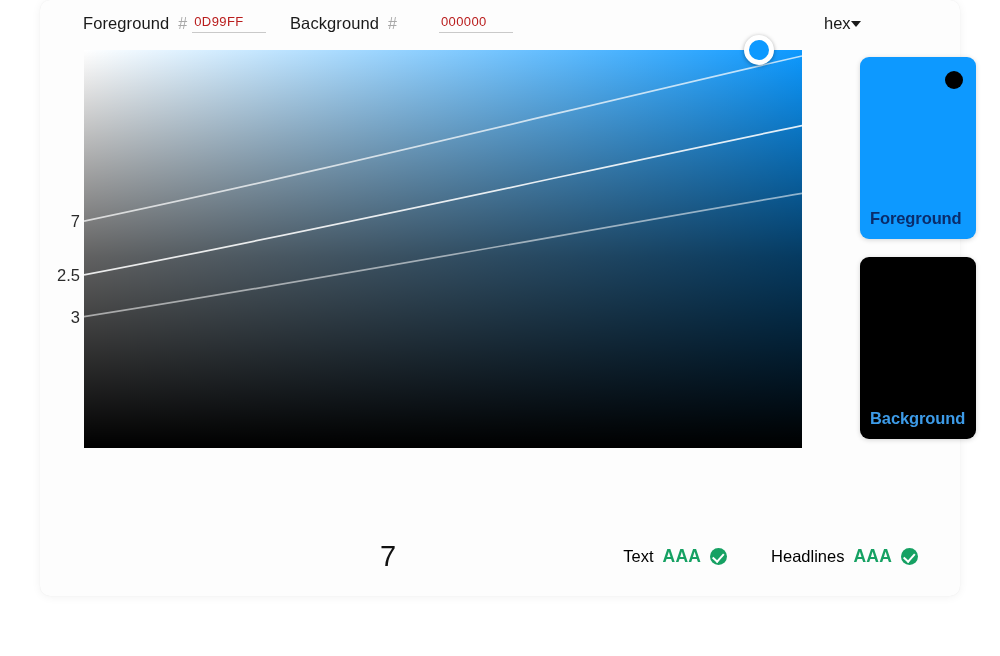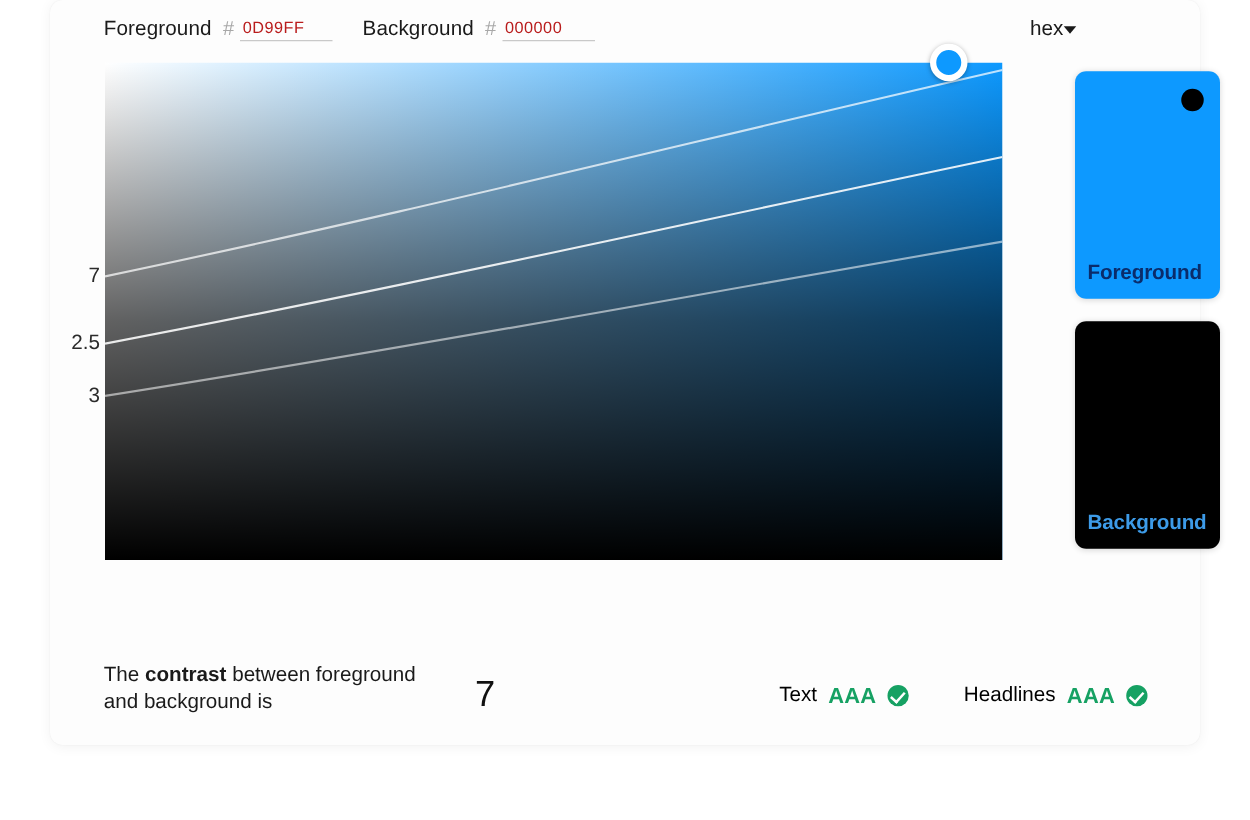--- a/index.html
+++ b/index.html
@@ -66,21 +66,21 @@
     font-size: 13px;
     color: #b91c1c;
     border: none;
     border-bottom: 1.4px solid #c9c9c9;
     background: transparent;
     outline: none;
     padding: 0 2px 3px 2px;
     letter-spacing: 0.4px;
   }
   .hex-input.fg { width: 74px; }
-  .hex-input.bg { width: 74px; }
+  .hex-input.bg { width: 74px; margin-left: 37px; }
 
   .fg-group { position: absolute; left: 43px; top: 14px; }
   .bg-group { position: absolute; left: 250px; top: 14px; }
 
   .format-select {
     position: absolute;
     left: 784px;
     top: 14px;
     display: flex;
     align-items: center;
@@ -353,23 +353,20 @@
       <span class="swatch-dot" id="swDot" style="background: rgb(0, 0, 0);"></span>
       <span class="swatch-label" id="swFgLbl" style="color: rgb(10, 44, 107);">Foreground</span>
     </div>
 
     <div class="swatch bg" id="swBg" style="background: rgb(0, 0, 0);">
       <span class="swatch-label" id="swBgLbl" style="color: rgb(61, 155, 232);">Background</span>
     </div>
 
 
     <div class="footer">
-      <div class="contrast-text">
-        <span>The </span><b>contrast</b><span> between foreground and background is</span>
-      </div>
       <div class="contrast-value">7</div>
 
       <div class="ratings" id="ratings">
           <div class="rating">
             <span class="rating-name">Text</span>
             <span class="rating-grade" style="color: rgb(22, 161, 99);">AAA</span>
             <span class="check" style="background: rgb(22, 161, 99);"></span>
           </div>
           <div class="rating">
             <span class="rating-name">Headlines</span>

